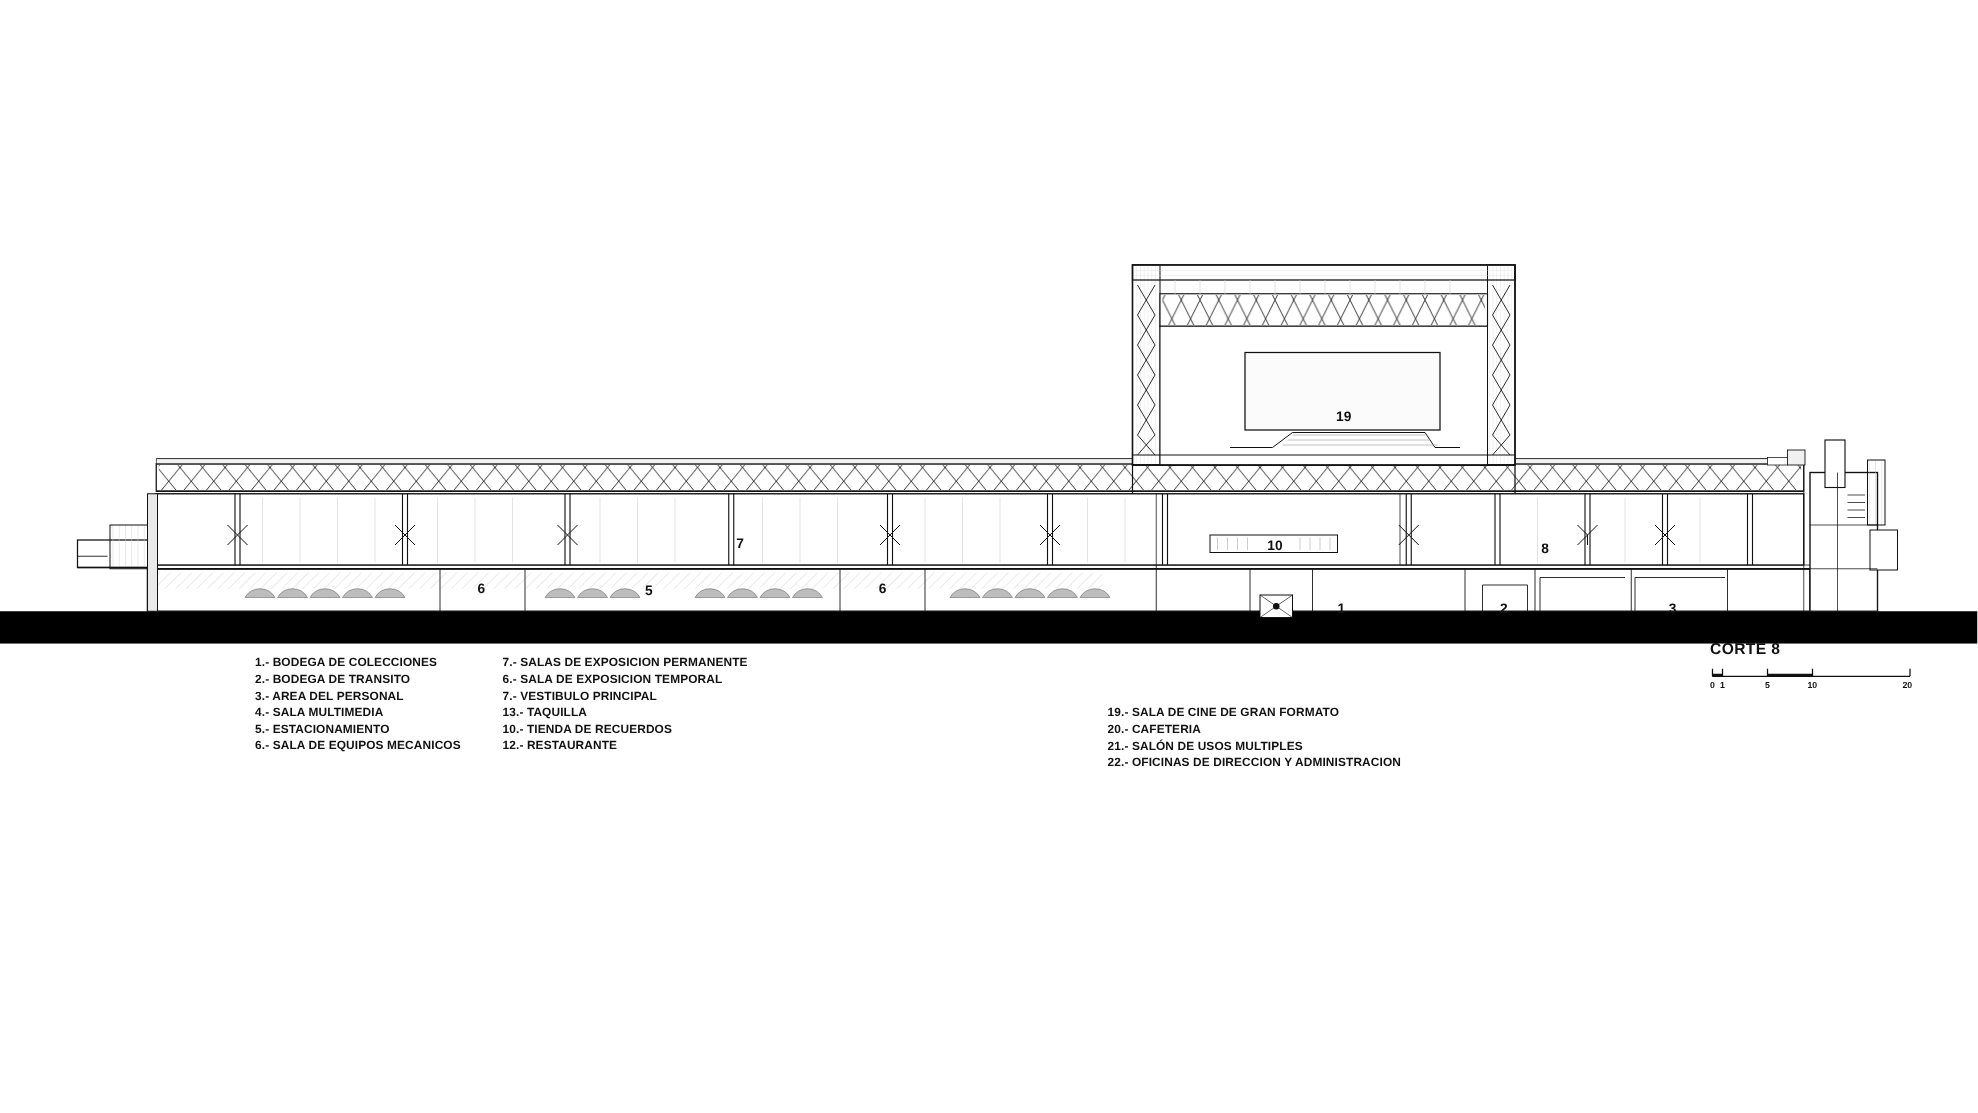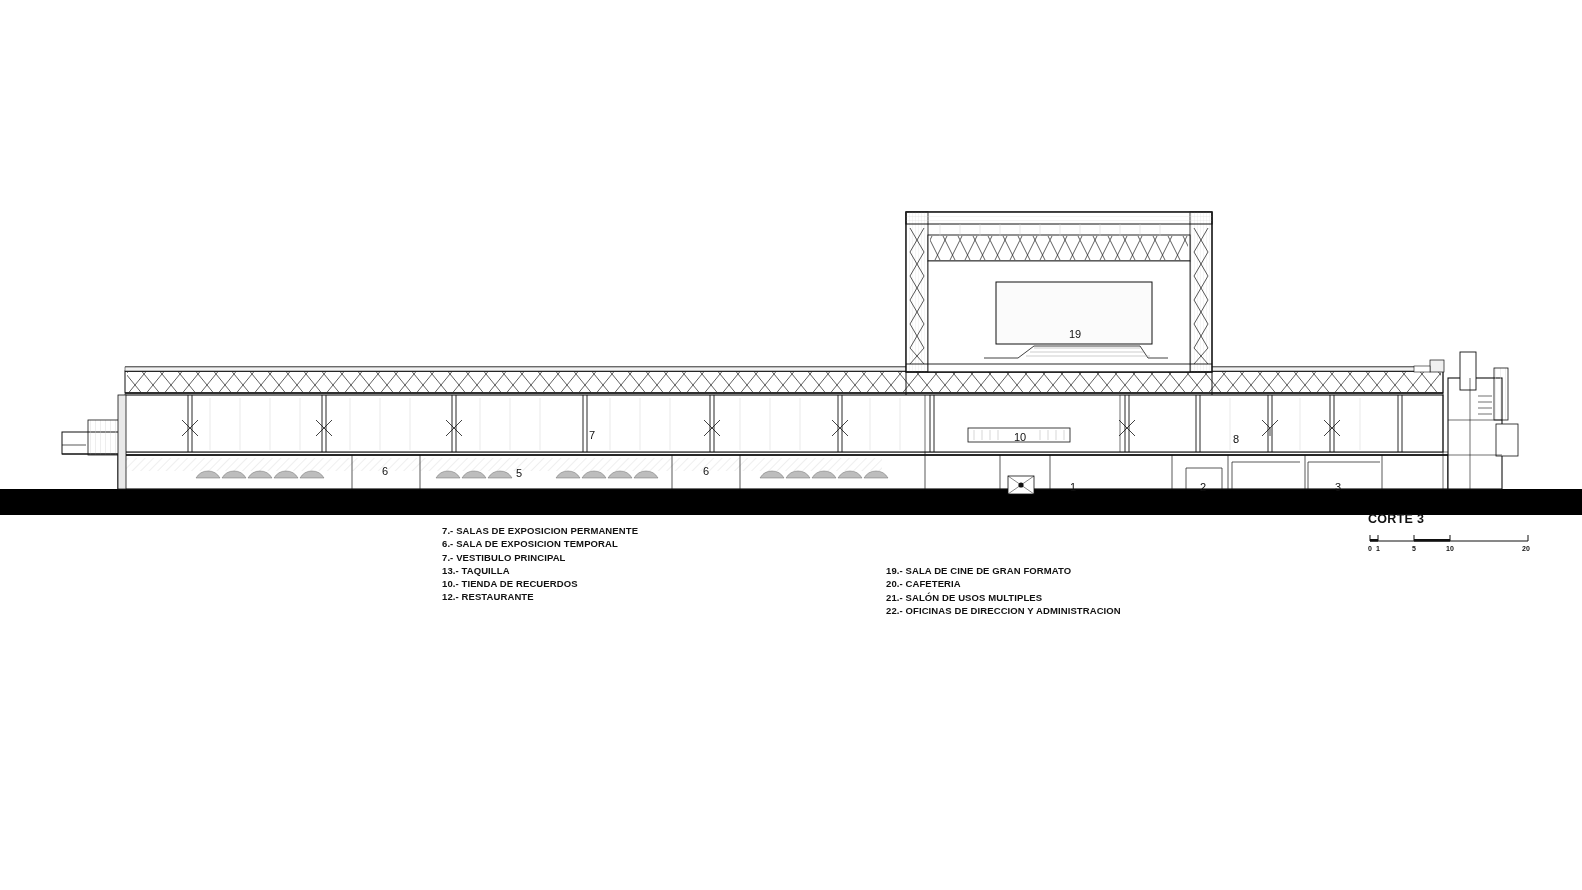--- a/index.html
+++ b/index.html
@@ -44,21 +44,21 @@
     top: 0;
     font-size: 9.5px;
     font-weight: bold;
     color: #111111;
     line-height: 13.3px;
     white-space: nowrap;
     letter-spacing: 0.1px;
   }
   .legend-col div { height: 13.3px; }
   #legend-col-1 { left: 204px; }
-  #legend-col-2 { left: 442px; }
+  #legend-col-2 { left: 402px; }
   #legend-col-3 { left: 668px; }
   #legend-col-4 { left: 886px; margin-top: 40px; }
 
   
   #titleblock {
     position: absolute;
     left: 1368px;
     top: 512px;
     width: 180px;
   }
@@ -79,21 +79,21 @@
     position: absolute;
     font-size: 7px;
     font-weight: bold;
     color: #111111;
   }
 
   
   .room-tag {
     position: absolute;
     font-size: 11px;
-    font-weight: normal;
+    font-weight: bold;
     color: #111111;
     transform: translate(-50%, -50%);
   }
 </style>
 </head>
 <body>
 
 <div id="sheet">
 
   <div id="drawing">
@@ -350,20 +350,28 @@
     <div class="room-tag" style="left:385px; top:471px;">6</div>
     <div class="room-tag" style="left:519px; top:473px;">5</div>
     <div class="room-tag" style="left:706px; top:471px;">6</div>
     <div class="room-tag" style="left:1073px; top:487px;">1</div>
     <div class="room-tag" style="left:1203px; top:487px;">2</div>
     <div class="room-tag" style="left:1338px; top:487px;">3</div>
   </div>
 
   <div id="legend">
 
+    <div class="legend-col" id="legend-col-1">
+      <div>1.- BODEGA DE COLECCIONES</div>
+      <div>2.- BODEGA DE TRANSITO</div>
+      <div>3.- AREA DEL PERSONAL</div>
+      <div>4.- SALA MULTIMEDIA</div>
+      <div>5.- ESTACIONAMIENTO</div>
+      <div>6.- SALA DE EQUIPOS MECANICOS</div>
+    </div>
 
     <div class="legend-col" id="legend-col-2">
       <div>7.- SALAS DE EXPOSICION PERMANENTE</div>
       <div>6.- SALA DE EXPOSICION TEMPORAL</div>
       <div>7.- VESTIBULO PRINCIPAL</div>
       <div>13.-  TAQUILLA</div>
       <div>10.- TIENDA DE RECUERDOS</div>
       <div>12.- RESTAURANTE</div>
     </div>
 
@@ -371,21 +379,21 @@
     <div class="legend-col" id="legend-col-4">
       <div>19.- SALA DE CINE DE GRAN FORMATO</div>
       <div>20.- CAFETERIA</div>
       <div>21.- SALÓN DE USOS MULTIPLES</div>
       <div>22.- OFICINAS DE DIRECCION Y ADMINISTRACION</div>
     </div>
 
   </div>
 
   <div id="titleblock">
-    <div id="section-title">CORTE 3</div>
+    <div id="section-title">CORTE 8</div>
     <div id="scalebar">
       <svg width="162" height="22" viewBox="0 0 162 22" xmlns="http://www.w3.org/2000/svg">
         <line x1="2" y1="9" x2="160" y2="9" stroke="#111111" stroke-width="1"></line>
         <line x1="2" y1="3" x2="2" y2="9" stroke="#111111" stroke-width="1"></line>
         <line x1="10" y1="3" x2="10" y2="9" stroke="#111111" stroke-width="1"></line>
         <line x1="46" y1="3" x2="46" y2="9" stroke="#111111" stroke-width="1"></line>
         <line x1="82" y1="3" x2="82" y2="9" stroke="#111111" stroke-width="1"></line>
         <line x1="160" y1="3" x2="160" y2="9" stroke="#111111" stroke-width="1"></line>
         <rect x="2" y="7" width="8" height="2.6" fill="#111111"></rect>
         <rect x="46" y="7" width="36" height="2.6" fill="#111111"></rect>

